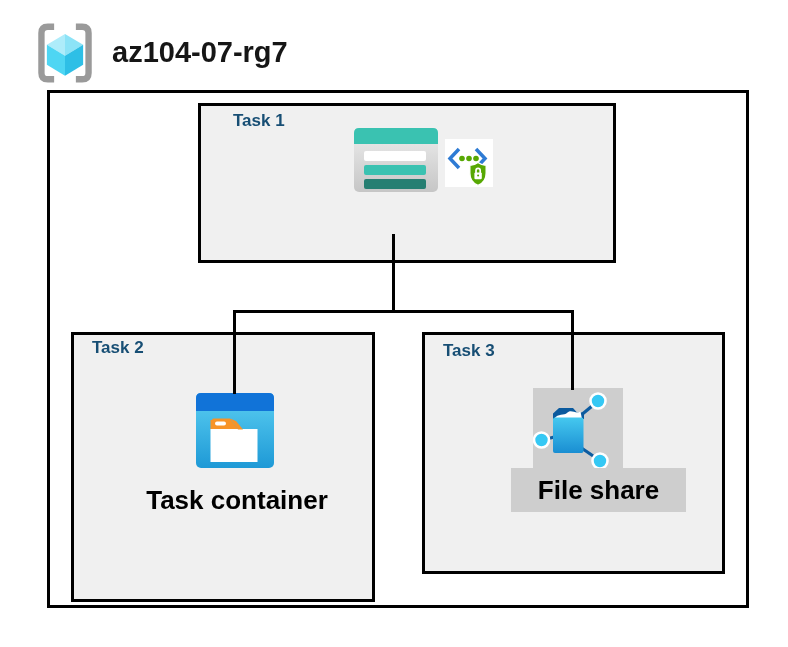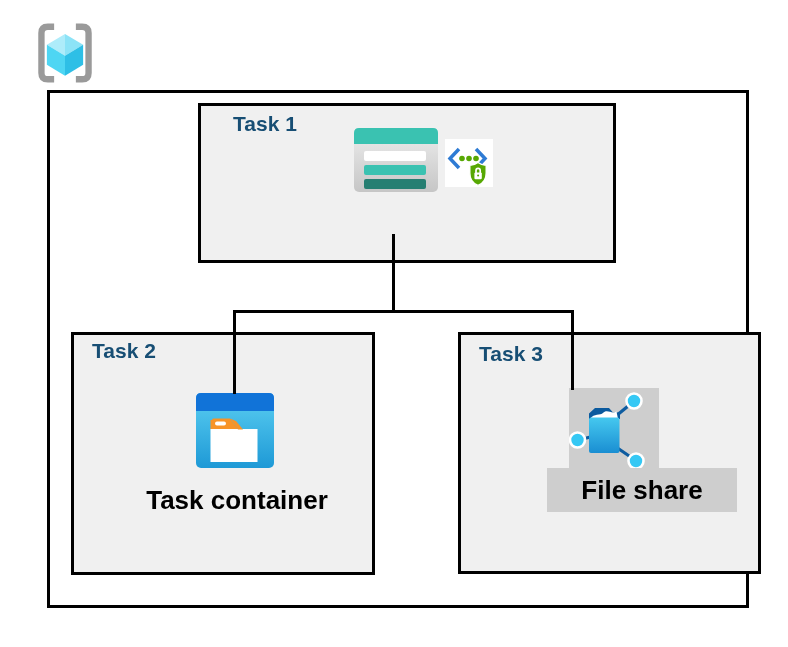--- a/index.html
+++ b/index.html
@@ -15,24 +15,24 @@
   }
   
   .outer-box{
     position:absolute;left:47px;top:90px;width:702px;height:518px;
     border:3px solid #000;background:#ffffff;box-sizing:border-box;z-index:1;
   }
   .task-box{
     position:absolute;background:#f0f0f0;border:3px solid #000;box-sizing:border-box;z-index:2;
   }
   .task1{left:198px;top:103px;width:418px;height:160px;}
-  .task2{left:71px;top:332px;width:304px;height:243px;}
-  .task3{left:422px;top:332px;width:303px;height:242px;margin-left:36px;}
+  .task2{left:71px;top:332px;width:304px;height:270px;}
+  .task3{left:422px;top:332px;width:303px;height:242px;}
   .task-label{
-    position:absolute;font-size:21px;font-weight:bold;color:#174e74;line-height:1.1;
+    position:absolute;font-size:17px;font-weight:bold;color:#174e74;line-height:1.1;
   }
   .item-label{
     position:absolute;font-size:26px;font-weight:bold;color:#000;text-align:center;line-height:1.1;
   }
   
   .conn{position:absolute;background:#000;z-index:3;}
   .conn-v1{left:392px;top:234px;width:3px;height:78px;}
   .conn-h {left:233px;top:310px;width:341px;height:3px;}
   .conn-v2{left:233px;top:310px;width:3px;height:84px;}
   .conn-v3{left:571px;top:310px;width:3px;height:80px;}
@@ -42,38 +42,39 @@
   .t1-item{left:0;right:26px;top:94px;}
   .t2-label{left:18px;top:4px;}
   .blob-icon{position:absolute;left:121px;top:57px;width:80px;height:77px;}
   .t2-item{left:23px;top:151px;width:280px;}
   .t3-label{left:18px;top:7px;}
   .fs-backdrop{
     position:absolute;left:108px;top:53px;width:90px;height:82px;background:#cecece;
   }
   .fs-icon{position:absolute;left:0;top:0;width:90px;height:82px;}
   .fs-label-bg{
-    position:absolute;left:86px;top:133px;width:190px;height:44px;background:#cecece;
+    position:absolute;left:86px;top:133px;width:175px;height:44px;background:#cecece;
     display:flex;align-items:center;justify-content:center;
   }
   .fs-label-bg .item-label{position:static;}
 </style>
 </head>
 <body>
 
 <div class="canvas">
 
   <svg class="rg-icon" viewBox="0 0 64 70">
     <path d="M20 6 H13 Q6 6 6 13 V57 Q6 64 13 64 H20" fill="none" stroke="#9a9a9a" stroke-width="7"></path>
     <path d="M44 6 H51 Q58 6 58 13 V57 Q58 64 51 64 H44" fill="none" stroke="#9a9a9a" stroke-width="7"></path>
     <polygon points="32,14 12,26 32,38" fill="#aeecfa"></polygon>
     <polygon points="32,14 52,26 32,38" fill="#8ce3f7"></polygon>
     <polygon points="12,26 32,38 32,60 12,48" fill="#4ed6f3"></polygon>
     <polygon points="52,26 32,38 32,60 52,48" fill="#2ebfe6"></polygon>
   </svg>
+  <div class="rg-title">az104-07-rg7</div>
 
   <div class="outer-box"></div>
 
   <div class="conn conn-v1"></div>
   <div class="conn conn-h"></div>
   <div class="conn conn-v2"></div>
   <div class="conn conn-v3"></div>
 
   <div class="task-box task1">
     <div class="task-label" style="left:32px;top:6px;">Task 1</div>

